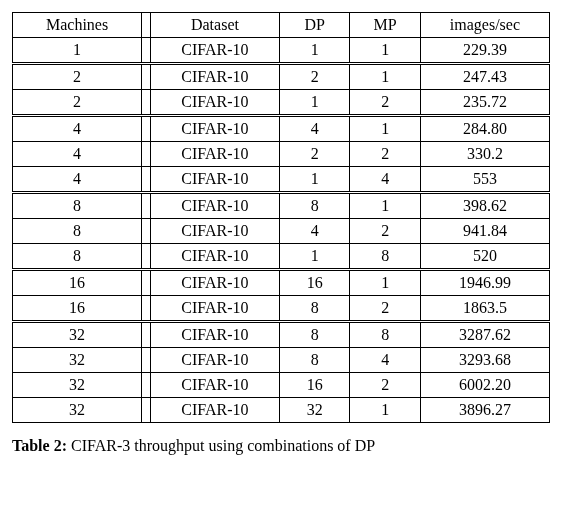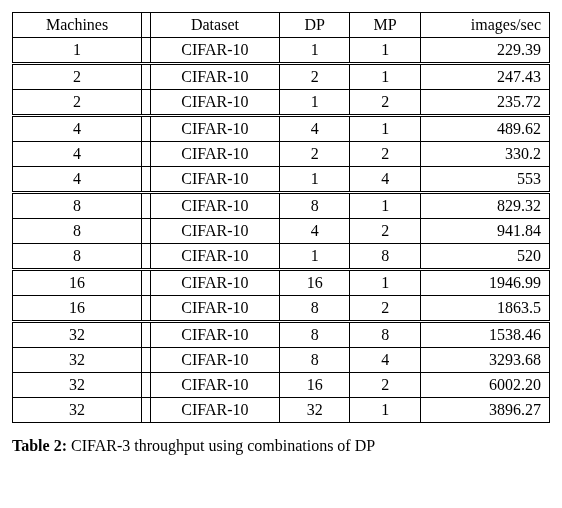--- a/index.html
+++ b/index.html
@@ -23,21 +23,21 @@
     }
     th {
       font-weight: normal;
     }
     col.c-machines { width: 22%; }
     col.c-gap { width: 1.5%; }
     col.c-dataset { width: 22%; }
     col.c-dp { width: 12%; }
     col.c-mp { width: 12%; }
     col.c-ips { width: 22%; }
-    td.num, th.num { text-align: right; }
+    td.num, th.num { }
     td.num-c { text-align: center; }
     td.gap, th.gap { padding: 0; }
     .group-sep td, .group-sep th {
       border-top: 3px double #000;
     }
     .caption {
       margin-top: 14px;
       font-size: 16px;
     }
     .caption .lbl { font-weight: bold; margin-top: 12px; }
@@ -88,21 +88,21 @@
         <td class="num-c">1</td>
         <td class="num-c">2</td>
         <td class="num">235.72</td>
       </tr>
       <tr class="group-sep">
         <td class="num-c">4</td>
         <td class="gap"></td>
         <td>CIFAR-10</td>
         <td class="num-c">4</td>
         <td class="num-c">1</td>
-        <td class="num">489.62</td>
+        <td class="num">284.80</td>
       </tr>
       <tr>
         <td class="num-c">4</td>
         <td class="gap"></td>
         <td>CIFAR-10</td>
         <td class="num-c">2</td>
         <td class="num-c">2</td>
         <td class="num">330.2</td>
       </tr>
       <tr>
@@ -112,21 +112,21 @@
         <td class="num-c">1</td>
         <td class="num-c">4</td>
         <td class="num">553</td>
       </tr>
       <tr class="group-sep">
         <td class="num-c">8</td>
         <td class="gap"></td>
         <td>CIFAR-10</td>
         <td class="num-c">8</td>
         <td class="num-c">1</td>
-        <td class="num">829.32</td>
+        <td class="num">398.62</td>
       </tr>
       <tr>
         <td class="num-c">8</td>
         <td class="gap"></td>
         <td>CIFAR-10</td>
         <td class="num-c">4</td>
         <td class="num-c">2</td>
         <td class="num">941.84</td>
       </tr>
       <tr>
@@ -152,21 +152,21 @@
         <td class="num-c">8</td>
         <td class="num-c">2</td>
         <td class="num">1863.5</td>
       </tr>
       <tr class="group-sep">
         <td class="num-c">32</td>
         <td class="gap"></td>
         <td>CIFAR-10</td>
         <td class="num-c">8</td>
         <td class="num-c">8</td>
-        <td class="num">1538.46</td>
+        <td class="num">3287.62</td>
       </tr>
       <tr>
         <td class="num-c">32</td>
         <td class="gap"></td>
         <td>CIFAR-10</td>
         <td class="num-c">8</td>
         <td class="num-c">4</td>
         <td class="num">3293.68</td>
       </tr>
       <tr>

